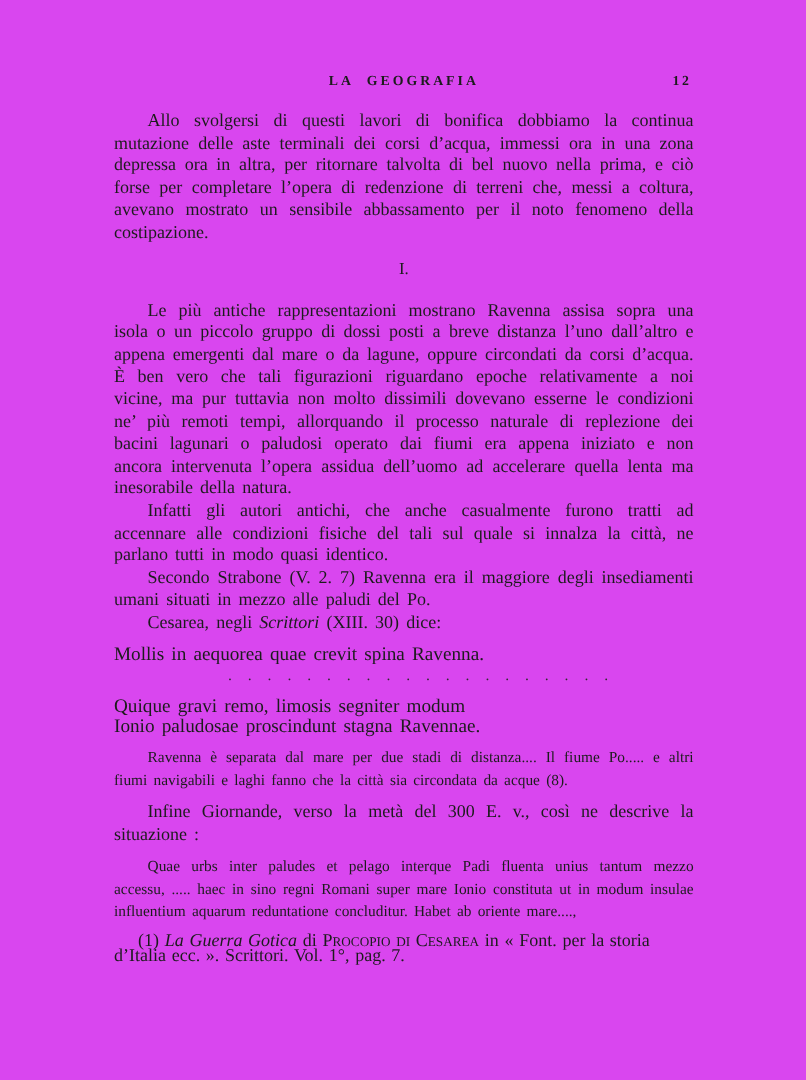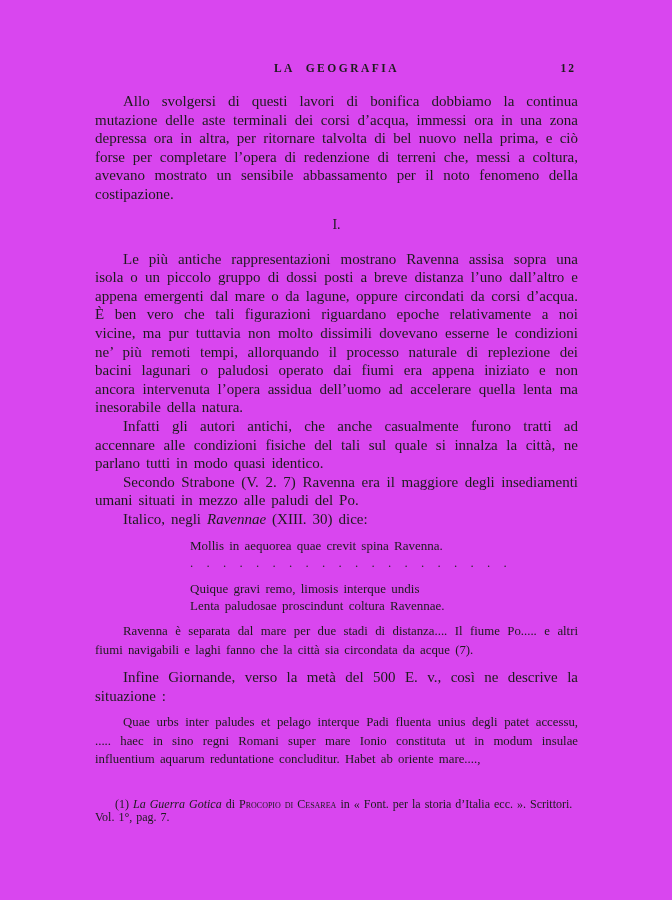--- a/index.html
+++ b/index.html
@@ -43,23 +43,22 @@
   }
   .indent { text-indent: 28px; }
   .para1 { margin-top: 14px; }
   .section-head {
     text-align: center;
     font-size: 14px;
     margin-top: 13px;
     margin-bottom: 17px;
   }
   .verse {
-    font-size: 13px;
+    font-size: 16px;
     line-height: 17px;
-    margin-left: 95px;
     text-align: left;
     word-spacing: 2px;
   }
   .verse-block { margin-top: 9px; }
   .dots {
     font-size: 13px;
     line-height: 17px;
     margin-left: 95px;
     word-spacing: 8px;
     letter-spacing: 1px;
@@ -69,23 +68,23 @@
   }
   .after-quote { margin-top: 9px; }
   .small-quote {
     font-size: 12.8px;
     line-height: 18.3px;
     text-align: justify;
     word-spacing: 2px;
     margin-top: 8px;
   }
   .footnote {
-    font-size: 12px;
+    font-size: 15px;
     line-height: 13px;
-    margin-top: 30px;
+    margin-top: 10px;
     text-indent: 20px;
     word-spacing: 1px;
   }
   .sc { font-variant: small-caps; }
   i { font-style: italic; }
 </style>
 </head>
 <body>
 
 <div class="page">
@@ -98,35 +97,35 @@
   <p class="body-text indent para1">Allo svolgersi di questi lavori di bonifica dobbiamo la continua mutazione delle aste terminali dei corsi d’acqua, immessi ora in una zona depressa ora in altra, per ritornare talvolta di bel nuovo nella prima, e ciò forse per completare l’opera di redenzione di terreni che, messi a coltura, avevano mostrato un sensibile abbassamento per il noto fenomeno della costipazione.</p>
 
   <div class="section-head">I.</div>
 
   <p class="body-text indent">Le più antiche rappresentazioni mostrano Ravenna assisa sopra una isola o un piccolo gruppo di dossi posti a breve distanza l’uno dall’altro e appena emergenti dal mare o da lagune, oppure circondati da corsi d’acqua. È ben vero che tali figurazioni riguardano epoche relativamente a noi vicine, ma pur tuttavia non molto dissimili dovevano esserne le condizioni ne’ più remoti tempi, allorquando il processo naturale di replezione dei bacini lagunari o paludosi operato dai fiumi era appena iniziato e non ancora intervenuta l’opera assidua dell’uomo ad accelerare quella lenta ma inesorabile della natura.</p>
 
   <p class="body-text indent">Infatti gli autori antichi, che anche casualmente furono tratti ad accennare alle condizioni fisiche del tali sul quale si innalza la città, ne parlano tutti in modo quasi identico.</p>
 
   <p class="body-text indent">Secondo Strabone (V. 2. 7) Ravenna era il maggiore degli insediamenti umani situati in mezzo alle paludi del Po.</p>
 
-  <p class="body-text indent"><span>Italico, negli </span><i>Ravennae</i><span> (XIII. 30) dice:</span></p>
+  <p class="body-text indent"><span>Cesarea, negli </span><i>Scrittori</i><span> (XIII. 30) dice:</span></p>
 
   <div class="verse-block">
     <p class="verse">Mollis in aequorea quae crevit spina Ravenna.</p>
     <p class="dots">. . . . . . . . . . . . . . . . . . . .</p>
   </div>
 
 
   <div class="verse-block">
-    <p class="verse">Quique gravi remo, limosis interque undis</p>
-    <p class="verse">Lenta paludosae proscindunt coltura Ravennae.</p>
+    <p class="verse">Quique gravi remo, limosis segniter modum</p>
+    <p class="verse">Ionio paludosae proscindunt stagna Ravennae.</p>
   </div>
 
 
-  <p class="small-quote indent">Ravenna è separata dal mare per due stadi di distanza.... Il fiume Po..... e altri fiumi navigabili e laghi fanno che la città sia circondata da acque (7).</p>
+  <p class="small-quote indent">Ravenna è separata dal mare per due stadi di distanza.... Il fiume Po..... e altri fiumi navigabili e laghi fanno che la città sia circondata da acque (8).</p>
 
-  <p class="body-text indent after-quote">Infine Giornande, verso la metà del 500 E. v., così ne descrive la situazione :</p>
+  <p class="body-text indent after-quote">Infine Giornande, verso la metà del 300 E. v., così ne descrive la situazione :</p>
 
-  <p class="small-quote indent">Quae urbs inter paludes et pelago interque Padi fluenta unius degli patet accessu, ..... haec in sino regni Romani super mare Ionio constituta ut in modum insulae influentium aquarum reduntatione concluditur. Habet ab oriente mare....,</p>
+  <p class="small-quote indent">Quae urbs inter paludes et pelago interque Padi fluenta unius tantum mezzo accessu, ..... haec in sino regni Romani super mare Ionio constituta ut in modum insulae influentium aquarum reduntatione concluditur. Habet ab oriente mare....,</p>
 
   <p class="footnote"><span>(1) </span><i>La Guerra Gotica</i><span> di </span><span class="sc">Procopio di Cesarea</span><span> in « Font. per la storia d’Italia ecc. ». Scrittori. Vol. 1°, pag. 7.</span></p>
 
 </div>
 
 </body></html>

